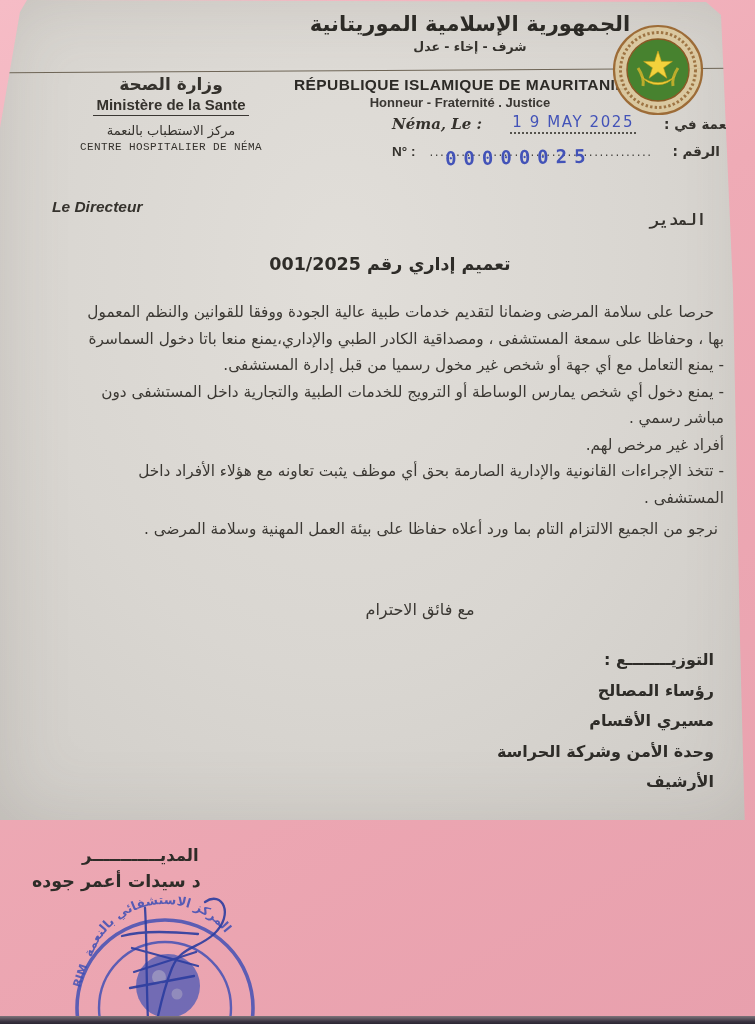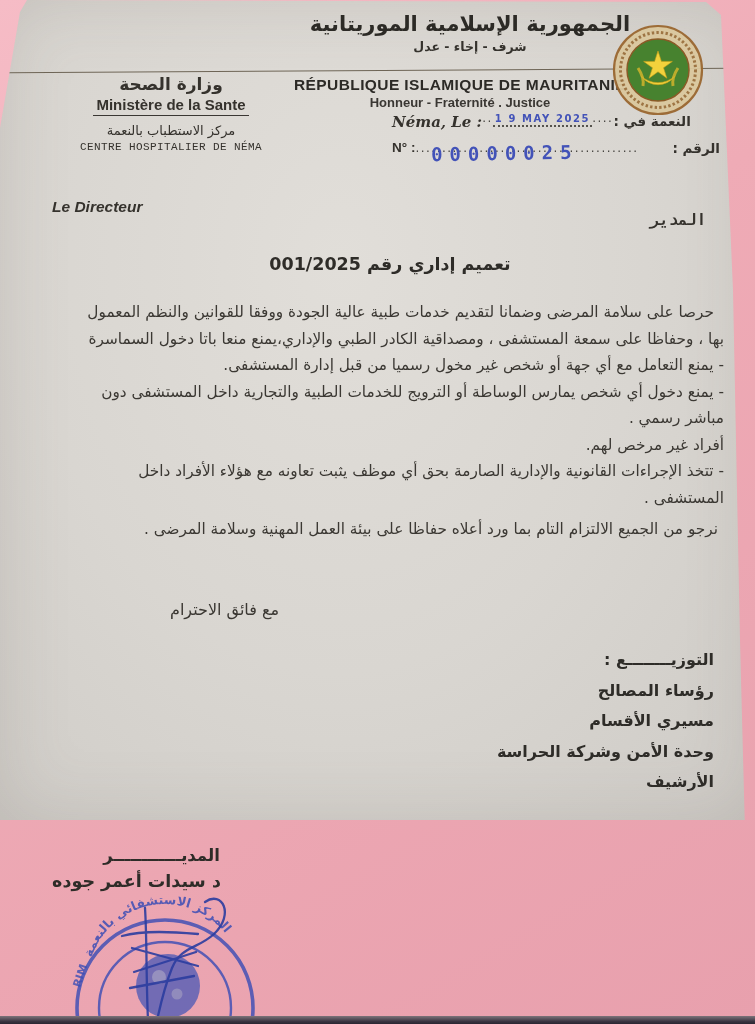--- a/index.html
+++ b/index.html
@@ -39,24 +39,24 @@
   .ministry-fr { font-family:"Liberation Sans", sans-serif; font-size:15px; font-weight:bold; margin-top:2px; }
   .ministry-fr span { display:inline-block; border-bottom:1.7px solid #3a3733; padding:0 3px 2px; }
   .center-ar { font-size:13px; margin-top:7px; direction:rtl; }
   .center-fr { font-family:Liberation Mono, monospace; font-size:11px; letter-spacing:.4px; margin-top:3px; }
 
   
   .seal { position:absolute; left:612px; top:24px; width:92px; height:92px; }
 
   
   .ref { position:absolute; left:392px; top:113px; width:328px; font-size:13px; }
-  .ref-row { display:flex; align-items:flex-start; }
+  .ref-row { display:flex; align-items:center;gap:14px; }
   .script-label { font-family:"DejaVu Serif", serif; font-style:italic; font-weight:bold; font-size:15px; white-space:nowrap; }
   .leader { color:#46443f; font-size:12px; letter-spacing:1.5px; overflow:hidden; white-space:nowrap; transform:translateY(-2px); }
-  .stamp-date { color:#4353b8; font-weight:bold; font-size:10px; letter-spacing:1.6px; white-space:nowrap; border-bottom:2px dotted #55534d; padding:0 2px 1px; }
+  .stamp-date { color:#4353b8; font-weight:normal; font-size:15px; letter-spacing:1.6px; white-space:nowrap; border-bottom:2px dotted #55534d; padding:0 2px 1px; }
   .ar-label { direction:rtl; font-weight:600; font-size:13.5px; white-space:nowrap; }
   .ref-row2 { margin-top:9px; position:relative; }
   .num-label-fr { font-family:"Liberation Sans", sans-serif; font-weight:600; font-size:13.5px; white-space:nowrap; }
   .num-leader { flex:1; position:relative; }
   .num-stamp {
     position:absolute; left:16px; top:2px;
     color:#4353b8; font-family:"DejaVu Sans Mono", monospace; font-weight:bold;
     font-size:19px; letter-spacing:7px; transform:rotate(-1deg);
   }
 
@@ -66,28 +66,28 @@
 
   
   .circular-title { position:absolute; left:140px; top:254px; width:500px; text-align:center; direction:rtl; font-weight:bold; font-size:17.5px; color:#2e2c28; }
 
   
   .body-text { position:absolute; left:28px; top:299px; width:696px; direction:rtl; text-align:right; font-size:15.3px; color:#3b3833; }
   .body-line { line-height:26.5px; white-space:nowrap; }
   .body-line.first { text-indent:10px; }
   .body-line.closing { margin-top:5px; text-indent:6px; }
 
-  .salutation { position:absolute; left:170px; top:600px; width:500px; text-align:left; direction:rtl; font-size:16px; color:#3b3833; }
+  .salutation { position:absolute; left:170px; top:600px; width:500px; text-align:center; direction:rtl; font-size:16px; color:#3b3833; }
 
   
   .dist { position:absolute; left:420px; top:645px; width:294px; direction:rtl; text-align:right; font-weight:bold; font-size:16px; color:#2e2c28; }
   .dist div { line-height:30.5px; white-space:nowrap; }
 
   
-  .sig { position:absolute; left:26px; top:846px; width:215px; direction:rtl; text-align:center; font-weight:bold; color:#2e2c28; }
+  .sig { position:absolute; left:26px; top:846px; width:215px; direction:rtl; text-align:left; font-weight:bold; color:#2e2c28; }
   .sig-title { font-size:16.5px; margin-left:56px; white-space:nowrap; }
   .sig-name { font-size:17.5px; margin-top:6px; margin-left:6px; white-space:nowrap; }
 
   .stamp-svg { position:absolute; left:46px; top:888px; width:260px; height:136px; }
 
   .bottom-edge { position:absolute; left:0; top:1016px; width:755px; height:8px;
     background:linear-gradient(#7d737a 0%, #3a3340 70%, #2b2632 100%); z-index:9; }
 </style>
 </head>
 <body>

